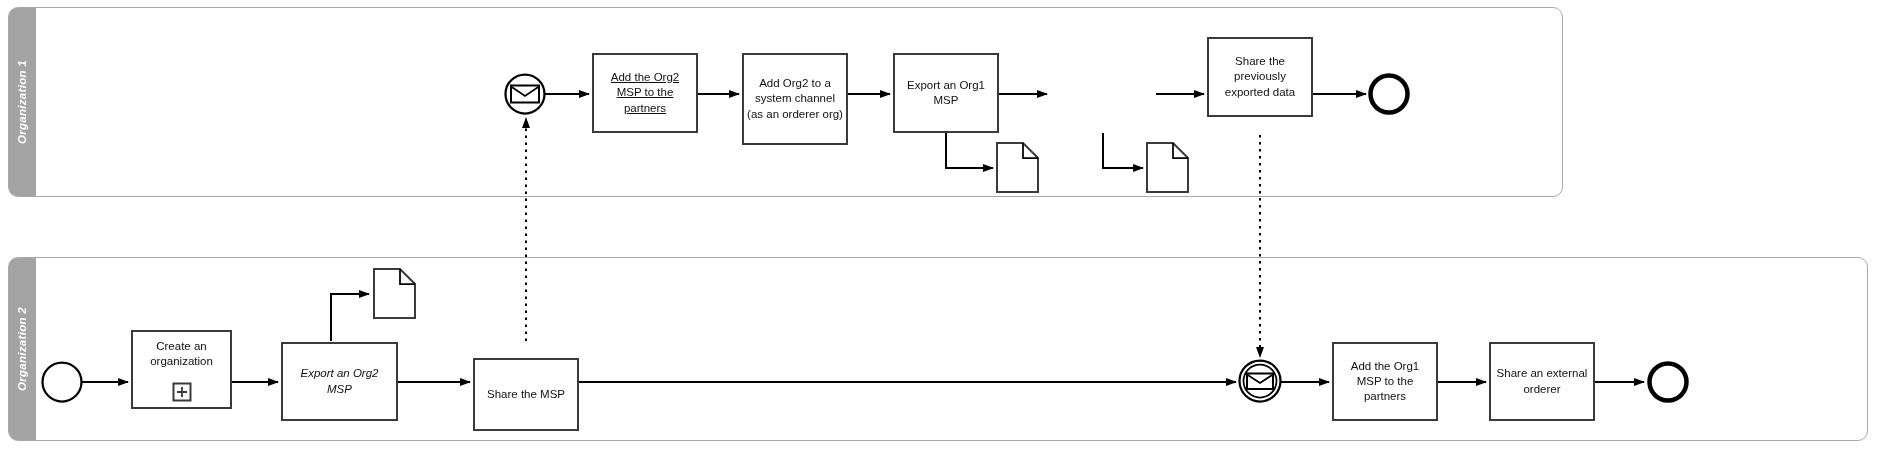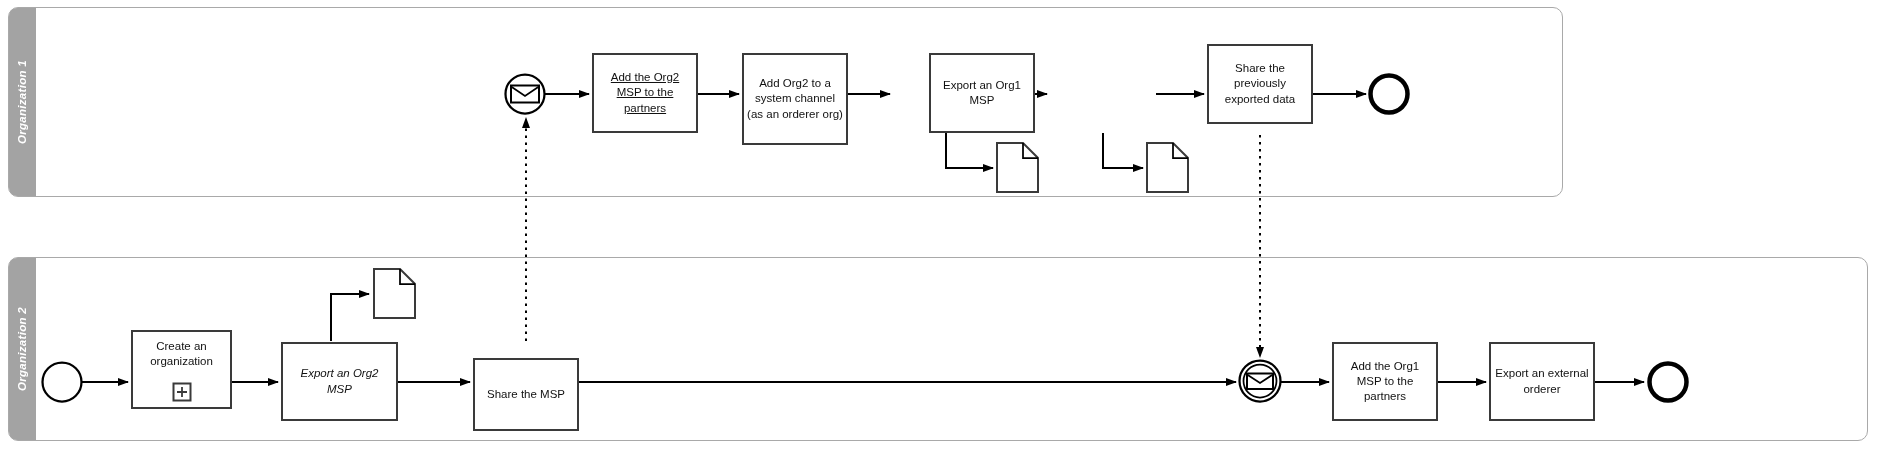--- a/index.html
+++ b/index.html
@@ -134,25 +134,25 @@
   <div class="task" style="left:592px; top:53px; width:106px; height:80px;text-decoration:underline;">
     <span class="task-label">Add the Org2
 MSP to the
 partners</span>
   </div>
   <div class="task" style="left:742px; top:53px; width:106px; height:92px;">
     <span class="task-label">Add Org2 to a
 system channel
 (as an orderer org)</span>
   </div>
-  <div class="task" style="left:893px; top:53px; width:106px; height:80px;margin-left:36px;">
+  <div class="task" style="left:893px; top:53px; width:106px; height:80px;">
     <span class="task-label">Export an Org1
 MSP</span>
   </div>
-  <div class="task" style="left:1207px; top:44px; width:106px; height:80px;">
+  <div class="task" style="left:1207px; top:37px; width:106px; height:80px;">
     <span class="task-label">Share the
 previously
 exported data</span>
   </div>
 
   <div class="task with-marker" style="left:131px; top:330px; width:101px; height:79px;">
     <span class="task-label">Create an
 organization</span>
     <svg class="sub-marker" viewBox="0 0 20 20">
       <rect x="1.5" y="1.5" width="17" height="17" fill="#ffffff" stroke="#3a3a3a" stroke-width="2"></rect>
@@ -165,17 +165,17 @@
   </div>
   <div class="task" style="left:473px; top:358px; width:106px; height:73px;text-align:center;">
     <span class="task-label">Share the MSP</span>
   </div>
   <div class="task" style="left:1332px; top:342px; width:106px; height:79px;align-items:center;">
     <span class="task-label">Add the Org1
 MSP to the
 partners</span>
   </div>
   <div class="task" style="left:1489px; top:342px; width:106px; height:79px;">
-    <span class="task-label">Export an external
+    <span class="task-label">Share an external
 orderer</span>
   </div>
 
 </div>
 
 </body></html>

